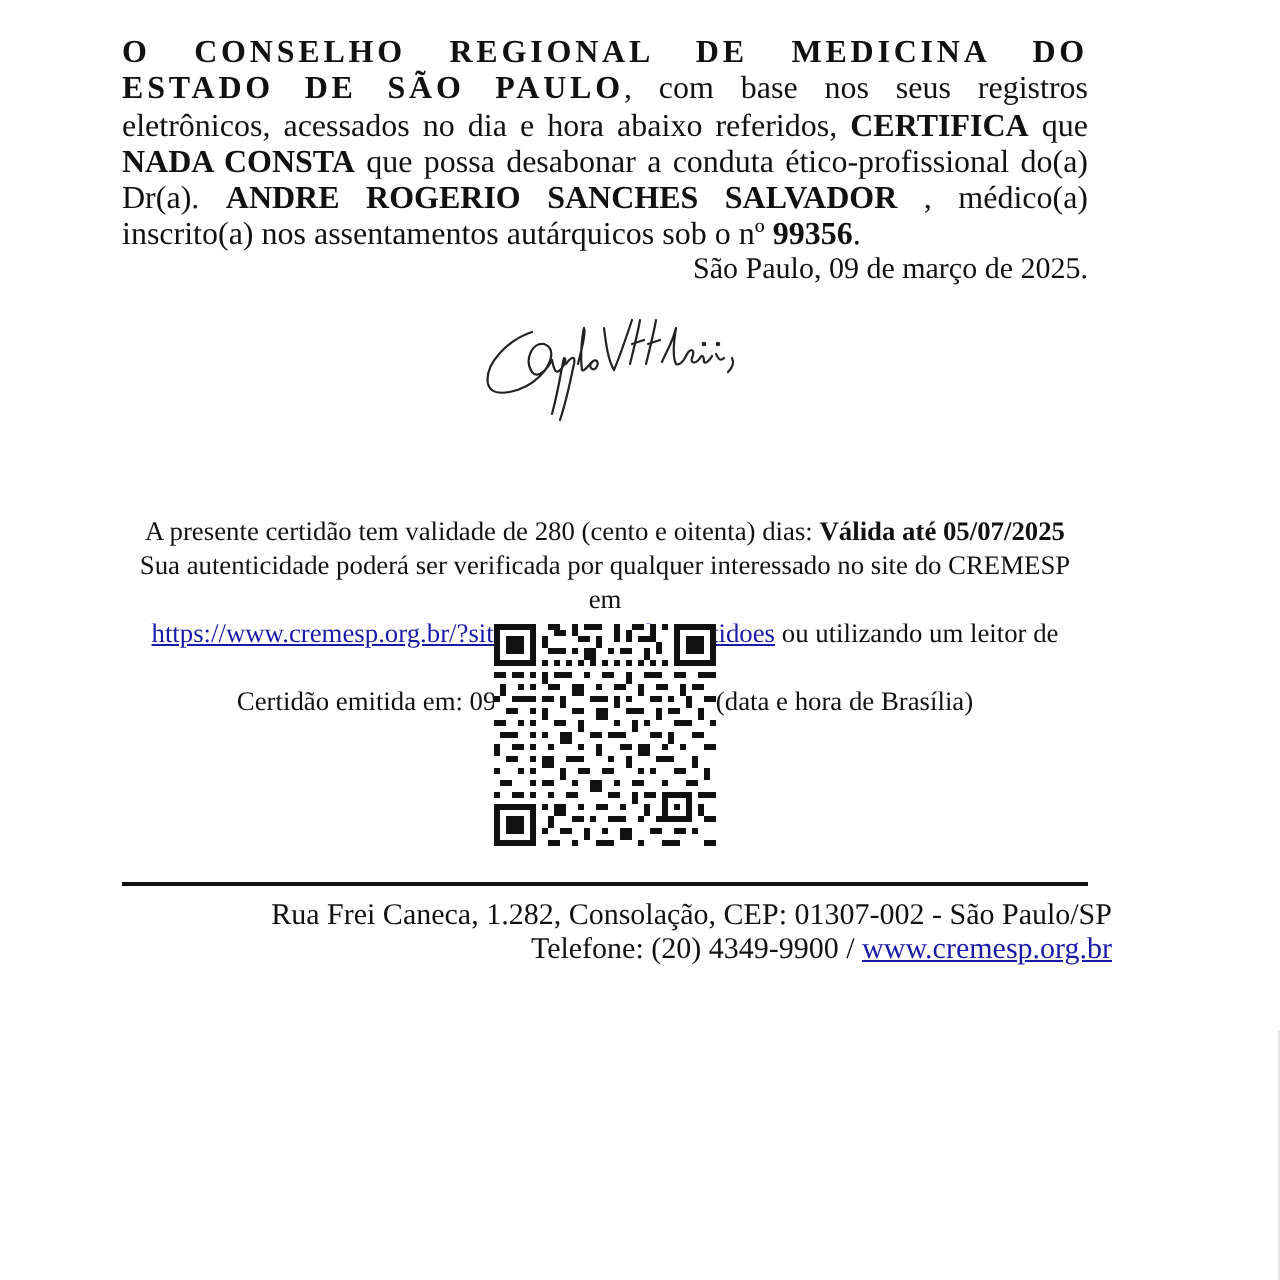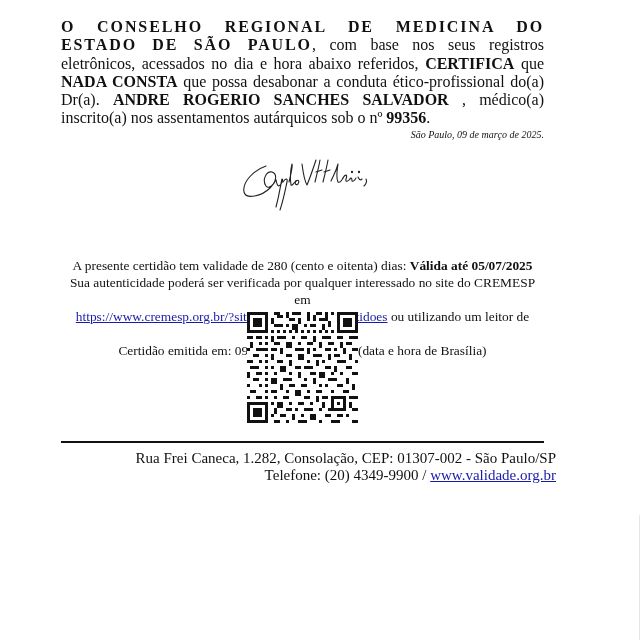--- a/index.html
+++ b/index.html
@@ -29,23 +29,22 @@
     }
     .intro .org {
       font-weight: bold;
       letter-spacing: 1.9px;
     }
     .intro b { font-weight: bold; }
     .date-line {
       position: absolute;
       top: 108px;
       right: 0;
-      font-size: 10px;
+      font-size: 15px;
       line-height: 18px;
-      font-style: italic;
     }
     .signature {
       position: absolute;
       left: 175px;
       top: 134px;
       width: 140px;
       height: 64px;
     }
     .signer {
       position: absolute;
@@ -176,17 +175,17 @@
                M9 32h1v2h-1z M13 32h2v1h-2z M16 32h1v1h-1z M19 32h3v1h-3z M24 32h1v1h-1z M27 32h1v1h-1z M35 32h2v1h-2z
                M8 34h1v1h-1z M11 34h2v1h-2z M15 34h1v2h-1z M18 34h1v1h-1z M21 34h2v2h-2z M26 34h2v1h-2z M30 34h2v1h-2z M33 34h1v1h-1z
                M9 36h2v1h-2z M13 36h1v1h-1z M17 36h3v1h-3z M24 36h1v1h-1z M28 36h3v1h-3z M35 36h2v1h-2z"></path>
     </g>
   </svg>
 
   <div class="rule"></div>
 
   <div class="footer">
     <div>Rua Frei Caneca, 1.282, Consolação, CEP: 01307-002 - São Paulo/SP</div>
-    <div><span>Telefone: (20) 4349-9900 / </span><a href="#">www.validade.org.br</a></div>
+    <div><span>Telefone: (20) 4349-9900 / </span><a href="#">www.cremesp.org.br</a></div>
   </div>
 </div>
 
 <div class="edge-line"></div>
 
 </body></html>

